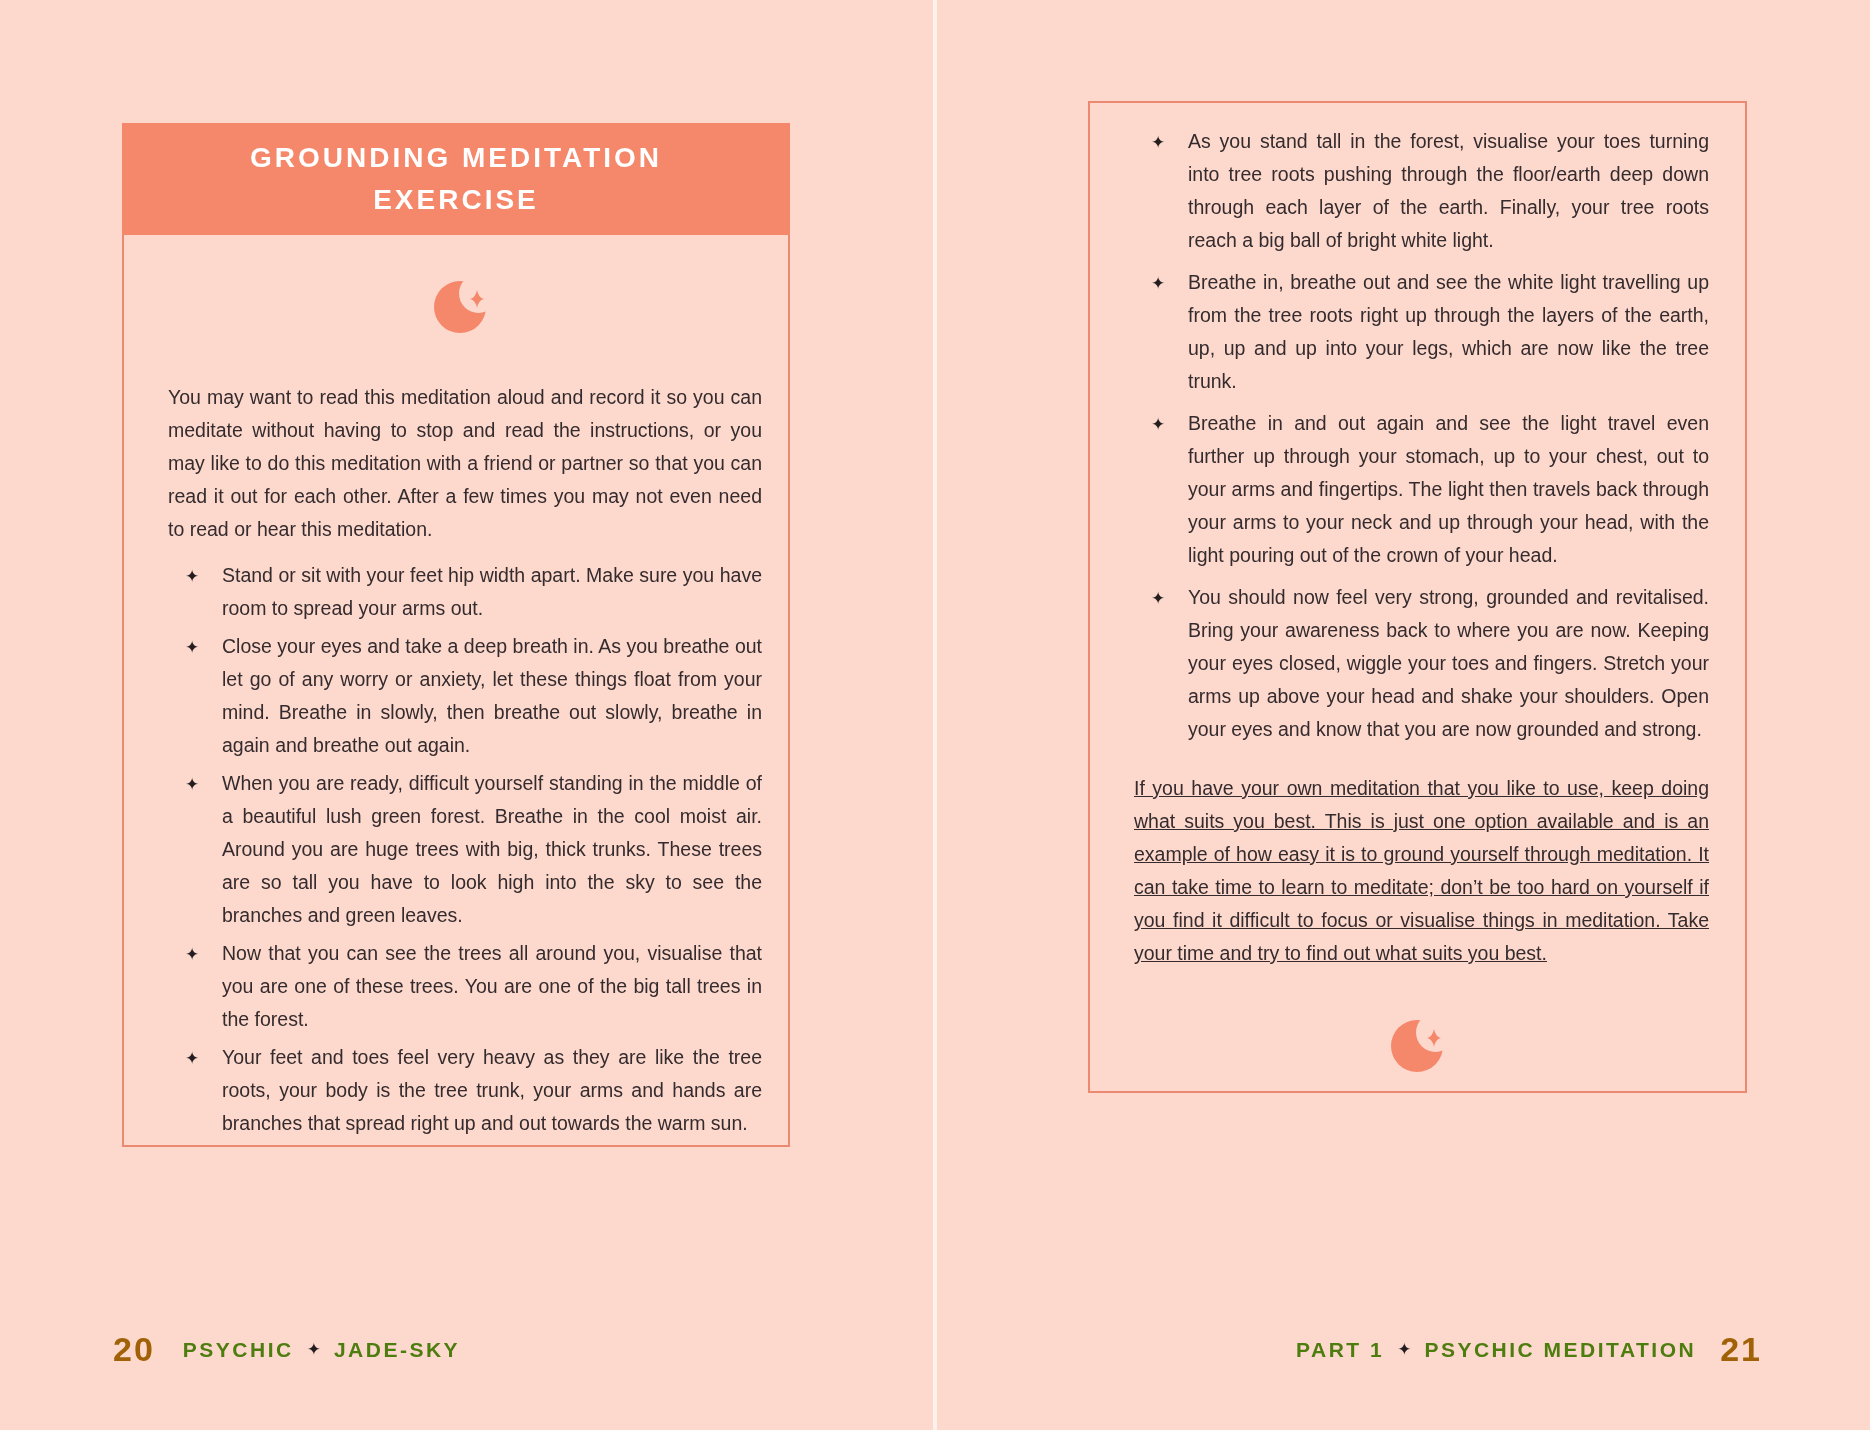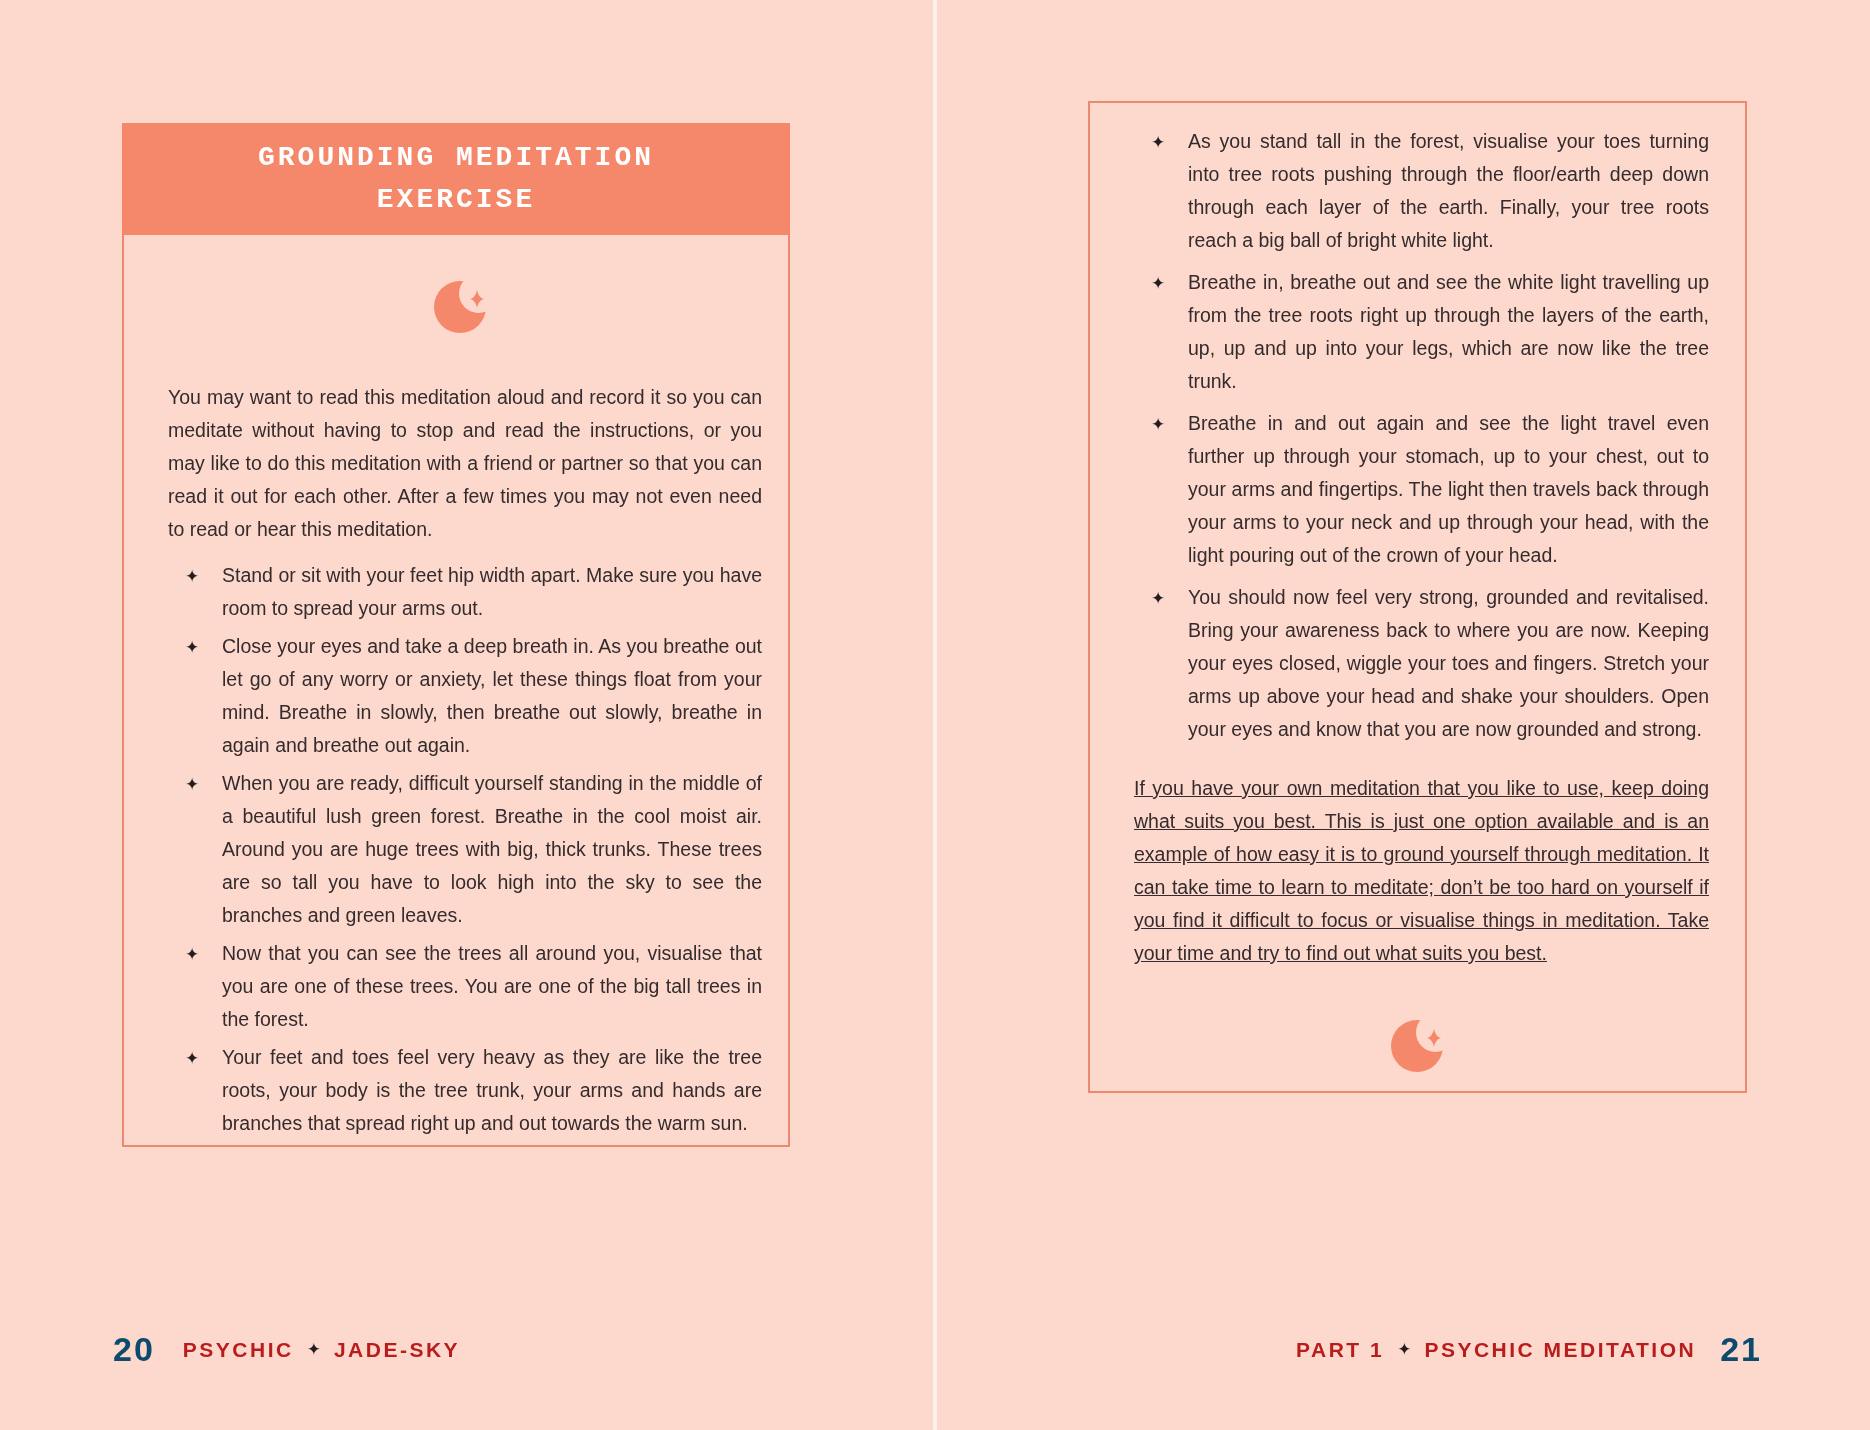--- a/index.html
+++ b/index.html
@@ -11,21 +11,21 @@
   }
   .gutter{
     position:absolute;left:933px;top:0;width:4px;height:1430px;
     background:rgba(255,255,255,.62);
   }
   
   .box{position:absolute;border:2px solid #eb8a70;box-sizing:border-box;}
   .left-box{left:122px;top:123px;width:668px;height:1024px;}
   .box-header{
     margin:-2px -2px 10px -2px;height:112px;background:#f5876b;
-    display:flex;align-items:center;justify-content:flex-start;font-family:Liberation Mono, monospace;
+    display:flex;align-items:center;justify-content:flex-start;
   }
   .box-header h1{
     margin:0;padding:0 70px;text-align:center;
     font-size:28px;line-height:42px;font-weight:bold;
     letter-spacing:3px;color:#ffffff;
   }
   .box-content{padding:0 26px 0 44px;}
   .right-box .box-content{padding:22px 36px 0 44px;}
   .moon-wrap{text-align:center;margin-top:38px;line-height:0;}
   .moon-wrap.bottom{margin-top:42px;}
@@ -46,26 +46,26 @@
     position:absolute;left:17px;top:1px;
     font-size:17px;color:#241d1f;
   }
   
   .right-box{left:1088px;top:101px;width:659px;height:992px;}
   
   .footer{position:absolute;top:1330px;display:flex;align-items:center;}
   .footer-left{left:113px;}
   .footer-right{right:108px;}
   .page-num{
-    font-size:34px;font-weight:bold;color:#0c4a6e;letter-spacing:2px;
+    font-size:34px;font-weight:bold;color:#a16207;letter-spacing:2px;
   }
   .footer-left .page-num{margin-right:28px;}
   .footer-right .page-num{margin-left:24px;text-align:right;}
   .footer-label{
-    font-size:21px;font-weight:bold;color:#b91c1c;letter-spacing:2.5px;
+    font-size:21px;font-weight:bold;color:#4d7c0f;letter-spacing:2.5px;
   }
   .footer-sep{font-size:17px;color:#241d1f;margin:0 13px;}
   svg{display:inline-block;}
 </style>
 </head>
 <body>
 
 <div class="gutter"></div>
 
 <section class="box left-box">

